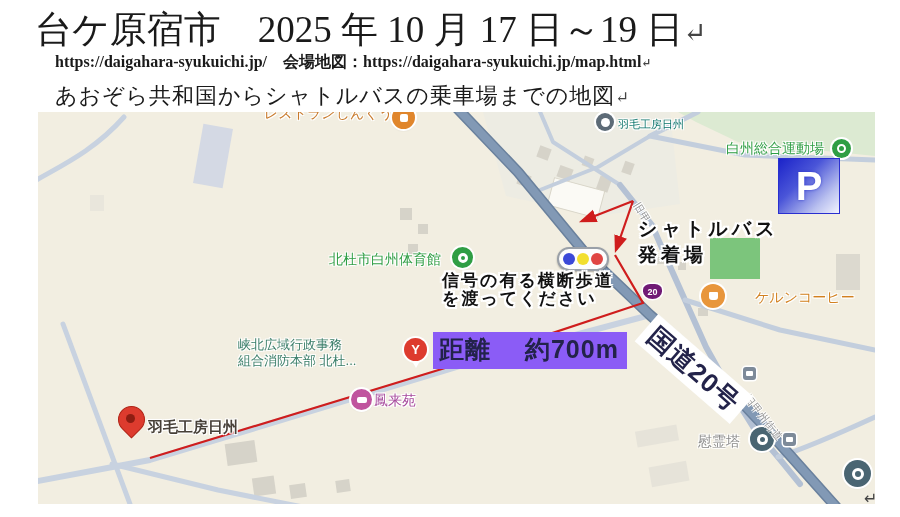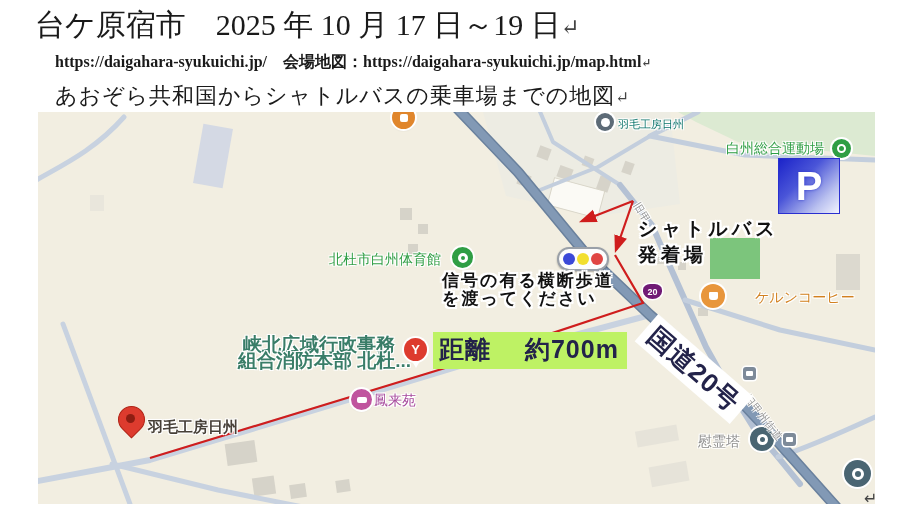--- a/index.html
+++ b/index.html
@@ -1,30 +1,30 @@
 <!DOCTYPE html>
 <html><head>
 <meta charset="utf-8">
 <style>
   html,body{margin:0;padding:0;}
   body{width:900px;height:517px;background:#fff;position:relative;overflow:hidden;
        font-family:"Liberation Sans","DejaVu Sans",sans-serif;}
   .serif{font-family:"Liberation Serif","DejaVu Serif",serif;}
-  .hdr-title{position:absolute;left:35px;top:5px;font-size:30px;color:#1a1a1a;white-space:nowrap;}
+  .hdr-title{position:absolute;left:35px;top:5px;font-size:37px;color:#1a1a1a;white-space:nowrap;}
   .hdr-links{position:absolute;left:55px;top:52px;font-size:16px;font-weight:bold;color:#1a1a1a;white-space:nowrap;}
   .hdr-sub{position:absolute;left:55px;top:81px;font-size:22px;color:#1a1a1a;letter-spacing:1px;white-space:nowrap;}
   .retmark{color:#444;font-size:0.75em;vertical-align:baseline;}
   .map{position:absolute;left:38px;top:112px;width:837px;height:392px;background:#f2eee1;overflow:hidden;}
   .map svg{position:absolute;left:0;top:0;}
   .lbl{position:absolute;white-space:nowrap;
        text-shadow:-1px -1px 0 #fff,1px -1px 0 #fff,-1px 1px 0 #fff,1px 1px 0 #fff,0 0 2px #fff;}
   .poi-green{color:#2f9e44;font-size:14px;font-weight:500;}
   .poi-gray{color:#0f766e;font-size:11px;}
   .poi-orange{color:#c8792a;font-size:14px;}
-  .poi-teal{color:#397d68;font-size:19px;line-height:16px;text-align:center;font-weight:bold;}
+  .poi-teal{color:#397d68;font-size:13px;line-height:16px;text-align:left;}
   .poi-purple{color:#a74b9d;font-size:14px;}
   .poi-dark{color:#474038;font-size:15px;font-weight:bold;}
   .roadname{color:#949494;font-size:10px;letter-spacing:1px;}
   .annot{position:absolute;color:#111;font-weight:bold;white-space:nowrap;
        text-shadow:-2px -2px 0 #fff,2px -2px 0 #fff,-2px 2px 0 #fff,2px 2px 0 #fff,0 2px 0 #fff,0 -2px 0 #fff,2px 0 0 #fff,-2px 0 0 #fff;}
   .cicon{position:absolute;border-radius:50%;box-shadow:0 0 0 2px #fff,0 1px 2px rgba(0,0,0,.35);
        display:flex;align-items:center;justify-content:center;}
   .donut{border-radius:50%;background:#fff;}
   .busicon{position:absolute;background:#7d8a99;border-radius:3px;box-shadow:0 0 0 1.5px #fff;
        display:flex;align-items:center;justify-content:center;}
@@ -43,21 +43,21 @@
        border:1px solid #2a2fd0;display:flex;align-items:center;justify-content:center;}
   .psign span{color:#fff;font-size:40px;font-weight:bold;line-height:1;
        text-shadow:0 0 3px rgba(40,50,200,.85);}
   .tlight{position:absolute;left:519px;top:135px;width:52px;height:24px;background:#fdfdfd;
        border:2px solid #9aa0a8;border-radius:13px;display:flex;align-items:center;
        justify-content:space-between;padding:0 4px;box-sizing:border-box;box-shadow:0 1px 2px rgba(0,0,0,.3);}
   .tlight i{display:block;width:12px;height:12px;border-radius:50%;}
   .shield{position:absolute;left:605px;top:172px;width:19px;height:15px;background:#701a75;
        border-radius:45% 45% 60% 60%;box-shadow:0 0 0 1.5px #fff;color:#fff;font-size:9px;font-weight:bold;
        display:flex;align-items:center;justify-content:center;}
-  .distbox{position:absolute;left:395px;top:220px;background:#bef264;padding:1px 8px 3px 6px;
+  .distbox{position:absolute;left:395px;top:220px;background:#8b5cf6;padding:1px 8px 3px 6px;
        font-size:25px;font-weight:bold;color:#23234a;letter-spacing:1px;white-space:nowrap;}
   .r20box{position:absolute;left:593px;top:239px;width:126px;height:36px;background:#fff;
        transform:rotate(41deg);display:flex;align-items:center;justify-content:center;
        font-size:26px;font-weight:bold;color:#23234a;letter-spacing:1px;white-space:nowrap;}
   .maplayer{position:absolute;left:0;top:0;width:100%;height:100%;}
 </style>
 </head>
 <body>
 
 <div class="hdr-title serif"><span>台ケ原宿市　2025 年 10 月 17 日～19 日</span><span class="retmark">↵</span></div>
@@ -160,20 +160,21 @@
 
   <div class="firepin" style="left:366px;top:226px;">
     <div class="c">Y</div>
       <div class="tip"></div>
   </div>
   <div class="pin" style="left:80px;top:294px;width:26px;height:42px;">
     <div class="drop"></div>
       <div class="dot"></div>
   </div>
 
+  <div class="lbl poi-orange" style="left:226px;top:-7px;">レストランしんくう</div>
   <div class="lbl poi-gray" style="left:580px;top:5px;">羽毛工房日州</div>
   <div class="lbl poi-green" style="left:688px;top:28px;">白州総合運動場</div>
   <div class="lbl poi-green" style="left:291px;top:139px;">北杜市白州体育館</div>
   <div class="lbl poi-orange" style="left:717px;top:177px;color:#d2801f;">ケルンコーヒー</div>
   <div class="lbl poi-teal" style="left:200px;top:225px;width:162px;">
     <span>峡北広域行政事務</span><br>
     <span>組合消防本部 北杜...</span>
   </div>
   <div class="lbl poi-purple" style="left:336px;top:280px;">鳳来苑</div>
   <div class="lbl poi-dark" style="left:110px;top:306px;">羽毛工房日州</div>

